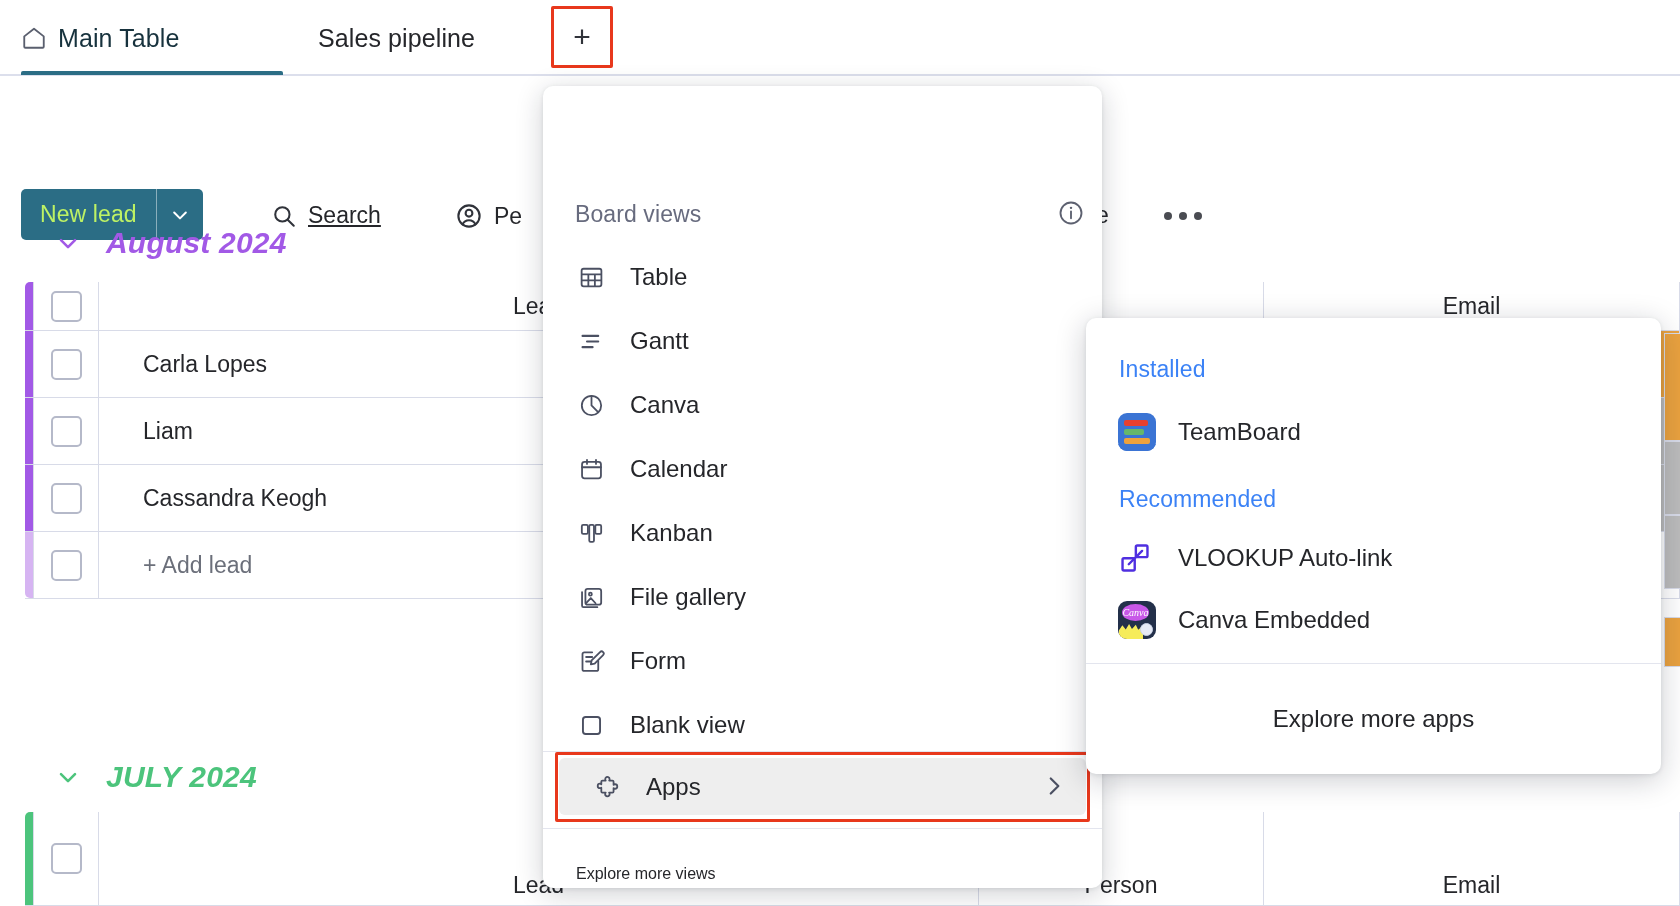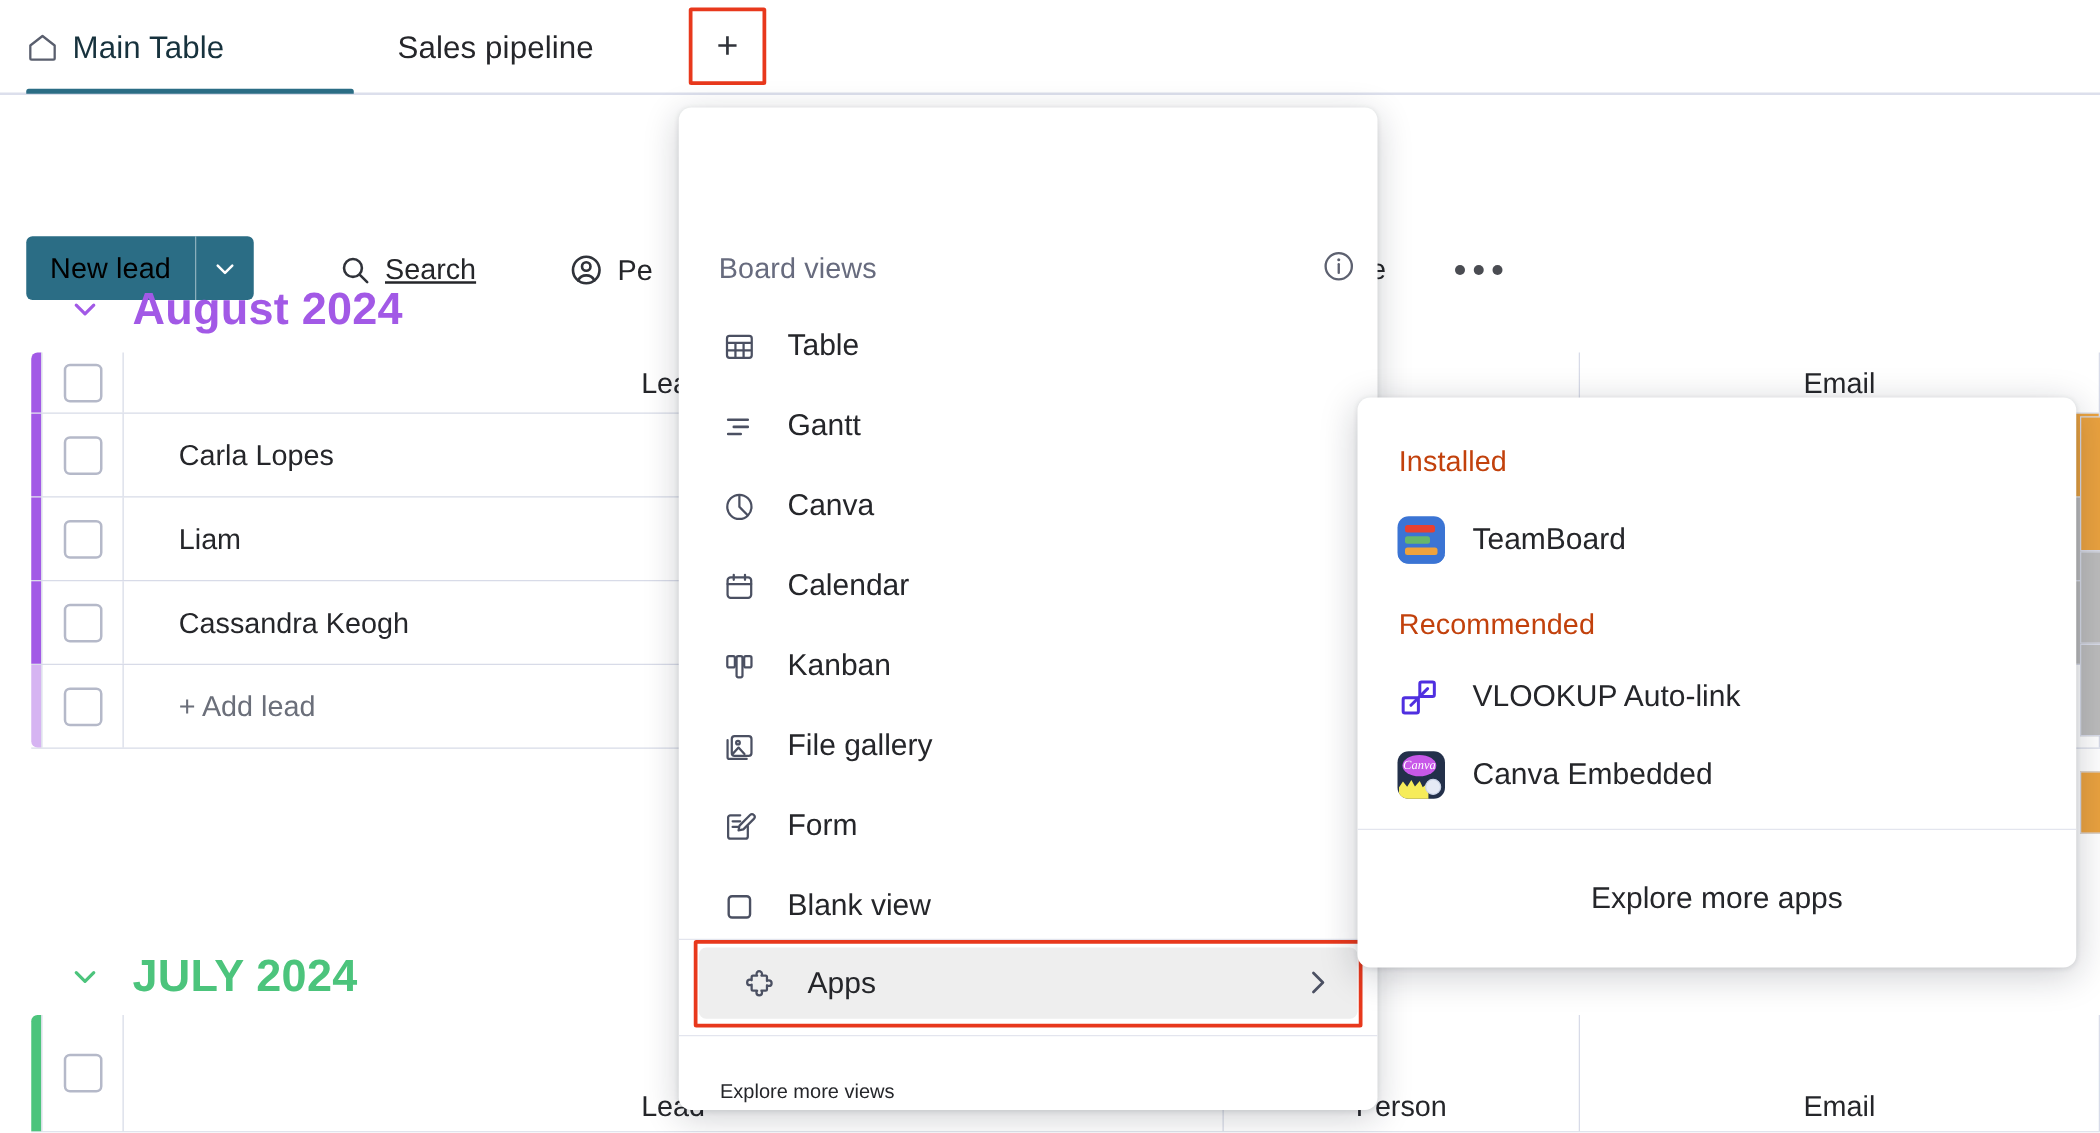--- a/index.html
+++ b/index.html
@@ -42,37 +42,37 @@
 
   
   .toolbar { position:absolute; left:0; top:76px; width:1680px; height:72px; }
   .btn-newlead {
     position:absolute; left:21px; top:113px; height:51px;
     display:flex; align-items:stretch; border-radius:5px; overflow:hidden;
     background:#2b6d85; cursor:pointer;
   }
   .btn-newlead .lbl {
     display:flex; align-items:center; padding:0 19px;
-    color:#000000; font-size:23px; letter-spacing:.1px;
+    color:#bef264; font-size:23px; letter-spacing:.1px;
   }
   .btn-newlead .sep { width:1px; background:rgba(255,255,255,.45); }
   .btn-newlead .caret {
     display:flex; align-items:center; justify-content:center; width:46px;
   }
   .tool-item {
     position:absolute; display:flex; align-items:center; gap:11px;
     font-size:23px; color:#25262a; cursor:pointer; white-space:nowrap;
   }
   .dots { position:absolute; display:flex; align-items:center; gap:7px; cursor:pointer; }
   .dots i { width:8px; height:8px; border-radius:50%; background:#4a4c52; display:block; }
 
   
   .group-head { position:absolute; display:flex; align-items:center; gap:24px; }
   .group-caret { cursor:pointer; display:block; }
-  .group-title { font-size:36px; font-weight:bold; letter-spacing:.2px; }
+  .group-title { font-size:30px; font-weight:bold; letter-spacing:.2px;font-style:italic; }
   .group-title.aug { color:#a259e6; }
   .group-title.jul { color:#4cc47c; }
 
   .tbl { position:absolute; background:#fff; }
   .tbl-row { position:relative; display:flex; align-items:stretch; height:67px;
     border-bottom:1px solid #d8dbe8; }
   .tbl-row.header { height:49px; border-bottom:1px solid #d8dbe8; }
   .rail { width:8px; flex:0 0 8px; }
   .cb-cell { width:66px; flex:0 0 66px; display:flex; align-items:center; justify-content:center;
     border-right:1px solid #d8dbe8; border-left:1px solid #d8dbe8; }
@@ -103,21 +103,21 @@
   .mi.sel { background:#eeeeee; }
   .menu-div { position:absolute; height:1px; background:#e3e5ee; }
   .chev-right { position:absolute; }
 
   
   .panel {
     position:absolute; background:#fff; border-radius:10px;
     box-shadow: 0 6px 30px rgba(20,25,40,.22), 0 1px 4px rgba(20,25,40,.10);
   }
   .panel-sec {
-    position:absolute; font-size:23px; color:#c2410c; letter-spacing:.1px;
+    position:absolute; font-size:23px; color:#3b82f6; letter-spacing:.1px;
   }
   .app-row {
     position:absolute; display:flex; align-items:center; gap:22px;
     font-size:24px; color:#25262a; cursor:pointer;
   }
   .app-ico { width:38px; height:38px; flex:0 0 38px; position:relative; }
   
   .ico-teamboard { background:#3b74d4; border-radius:9px; overflow:hidden; }
   .ico-teamboard .b { position:absolute; left:6px; border-radius:2px; }
   .ico-teamboard .b1 { top:7px;  width:24px; height:6px; background:#e8402f; }

